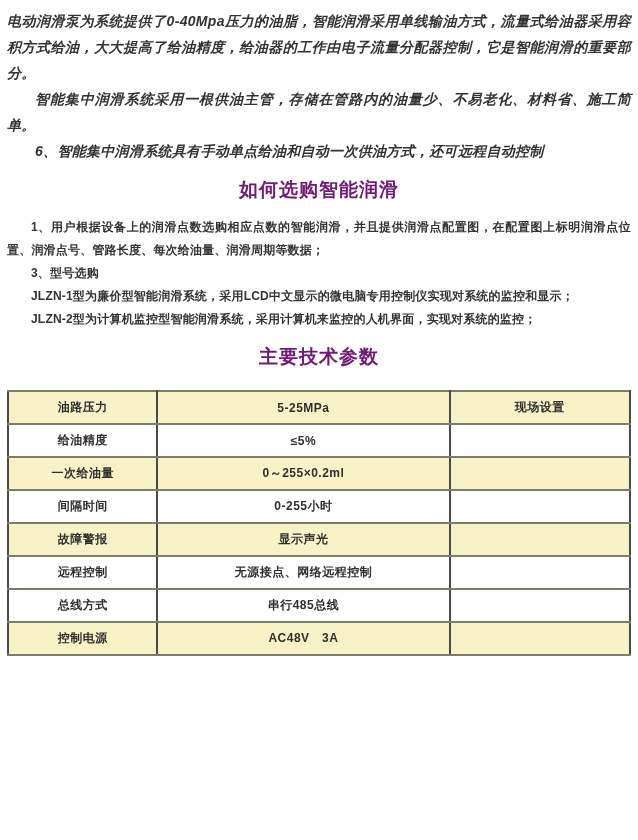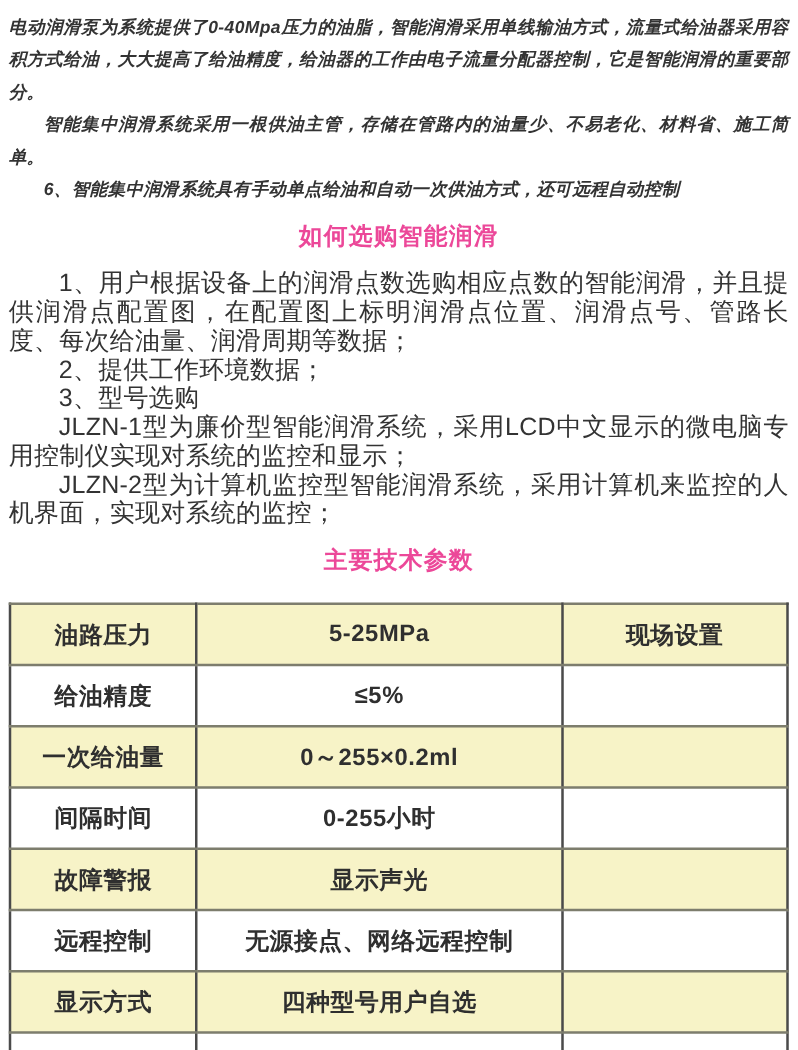--- a/index.html
+++ b/index.html
@@ -22,54 +22,54 @@
     line-height: 26px;
     font-weight: bold;
     text-align: justify;
     letter-spacing: 0.3px;
     font-style: italic;
   }
   .indent { text-indent: 2em; }
   
   .sec-title {
     text-align: center;
-    color: #ec4899;
+    color: #701a75;
     font-size: 19px;
     font-weight: bold;
     line-height: 28px;
     letter-spacing: 1px;
   }
   .sec-title.first { margin-top: 12px; }
   .sec-title.second { margin-top: 12px; }
   
   .body-sec { margin-top: 12px; }
   .body-sec p {
-    font-size: 20px;
+    font-size: 12px;
     line-height: 23px;
-    font-weight: normal;
+    font-weight: bold;
     text-align: justify;
     letter-spacing: 0.2px;
   }
   
   table.specs {
     margin-top: 19px;
     width: 624px;
     border-collapse: collapse;
     table-layout: fixed;
     border: 2px solid #3d3d3d;
   }
   table.specs td {
-    height: 49px;
+    height: 33px;
     border-left: 2px solid #4a4a4a;
     border-right: 2px solid #4a4a4a;
     border-top: 2px solid #7d7d6d;
     border-bottom: 2px solid #7d7d6d;
     text-align: center;
     vertical-align: middle;
-    font-size: 19px;
+    font-size: 12px;
     font-weight: bold;
     color: #2f2f2f;
     letter-spacing: 0.5px;
     margin-top: 48px;
   }
   table.specs col.c1 { width: 24%; }
   table.specs col.c2 { width: 47%; }
   table.specs col.c3 { width: 29%; }
   tr.hl td { background: #f7f3c7; }
 </style>
@@ -81,21 +81,20 @@
   <div class="intro">
     <p>电动润滑泵为系统提供了0-40Mpa压力的油脂，智能润滑采用单线输油方式，流量式给油器采用容积方式给油，大大提高了给油精度，给油器的工作由电子流量分配器控制，它是智能润滑的重要部分。</p>
     <p class="indent">智能集中润滑系统采用一根供油主管，存储在管路内的油量少、不易老化、材料省、施工简单。</p>
     <p class="indent">6、智能集中润滑系统具有手动单点给油和自动一次供油方式，还可远程自动控制</p>
   </div>
 
   <h2 class="sec-title first">如何选购智能润滑</h2>
 
   <div class="body-sec">
     <p class="indent">1、用户根据设备上的润滑点数选购相应点数的智能润滑，并且提供润滑点配置图，在配置图上标明润滑点位置、润滑点号、管路长度、每次给油量、润滑周期等数据；</p>
-    <p class="indent">2、提供工作环境数据；</p>
     <p class="indent">3、型号选购</p>
     <p class="indent">JLZN-1型为廉价型智能润滑系统，采用LCD中文显示的微电脑专用控制仪实现对系统的监控和显示；</p>
     <p class="indent">JLZN-2型为计算机监控型智能润滑系统，采用计算机来监控的人机界面，实现对系统的监控；</p>
   </div>
 
   <h2 class="sec-title second">主要技术参数</h2>
 
   <table class="specs">
     <colgroup>
         <col class="c1">
@@ -126,25 +125,20 @@
       <tr class="hl">
         <td>故障警报</td>
         <td>显示声光</td>
         <td></td>
       </tr>
       <tr>
         <td>远程控制</td>
         <td>无源接点、网络远程控制</td>
         <td></td>
       </tr>
-      <tr class="hl">
-        <td>显示方式</td>
-        <td>四种型号用户自选</td>
-        <td></td>
-      </tr>
       <tr>
         <td>总线方式</td>
         <td>串行485总线</td>
         <td></td>
       </tr>
       <tr class="hl">
         <td>控制电源</td>
         <td>AC48V　3A</td>
         <td></td>
       </tr>

